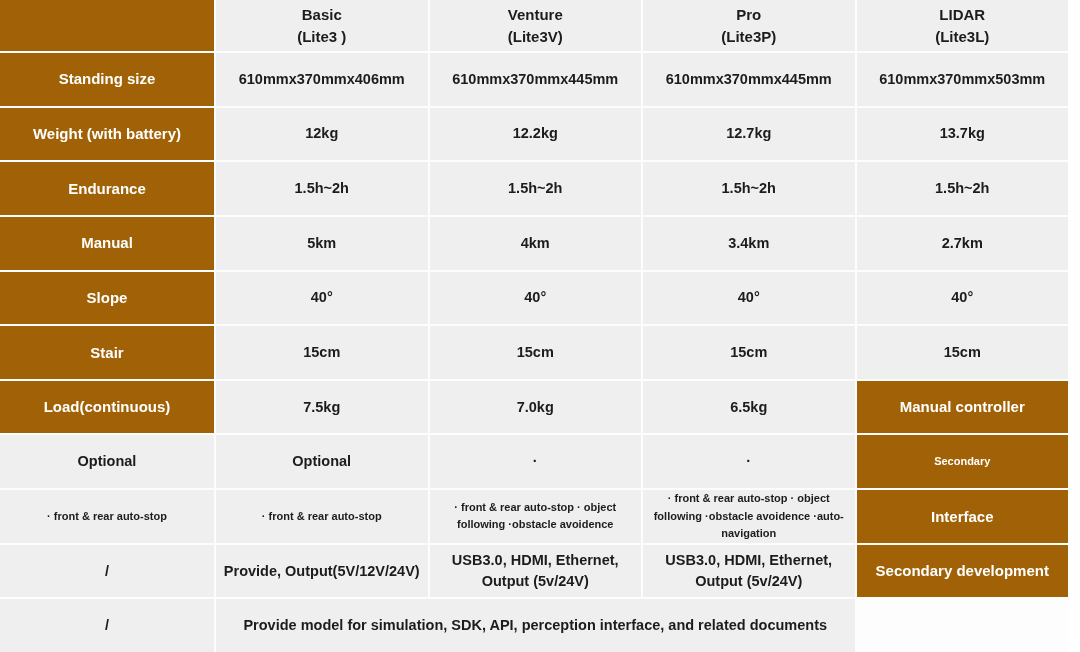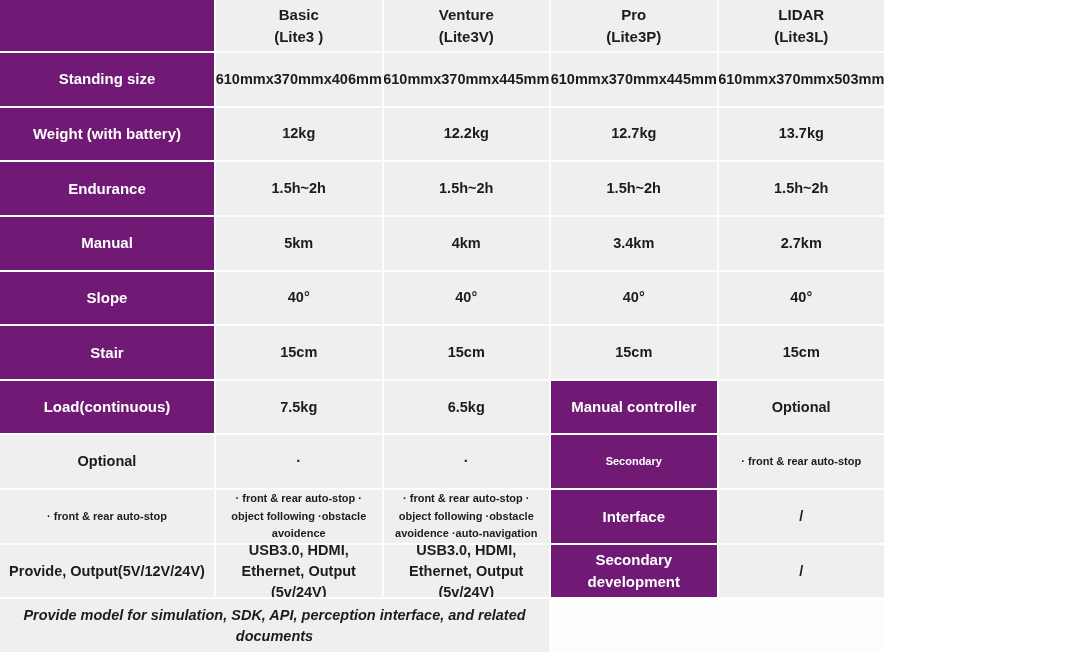--- a/index.html
+++ b/index.html
@@ -1,18 +1,18 @@
 <!DOCTYPE html>
 <html><head>
 <meta charset="utf-8">
 <style>
   html, body { margin: 0; padding: 0; background: #ffffff; }
   .grid {
     display: grid;
-    width: 884px;
+    width: 1068px;
     height: 652px;
     grid-template-columns: 214px repeat(4, 1fr);
     grid-template-rows: 51px repeat(11, 1fr);
     gap: 2px;
     background: #fdfdfd;
     font-family: "Liberation Sans", "DejaVu Sans", sans-serif;
     font-weight: 700;
     box-sizing: border-box;
   }
   .cell {
@@ -20,33 +20,33 @@
     flex-direction: column;
     align-items: center;
     justify-content: center;
     text-align: center;
     line-height: 1.45;
     padding: 0 6px;
     box-sizing: border-box;
     overflow: hidden;
   }
   .lbl {
-    background: #701a75;
+    background: #a16207;
     color: #ffffff;
     font-size: 15px;
     text-align: center;
   }
   .val {
     background: #efefef;
     color: #1c1c1c;
     font-size: 14.5px;
   }
   .hdr { font-size: 15px; }
   .small { font-size: 11px; line-height: 1.6; padding: 0 3px; }
-  .merged { grid-column: span 3; font-style: italic; }
+  .merged { grid-column: span 3; }
 </style>
 </head>
 <body>
 
 <div class="grid">
 
   <div class="cell lbl"></div>
   <div class="cell val hdr">
     <span>Basic</span>
     <span>(Lite3 )</span>
@@ -95,20 +95,21 @@
   <div class="cell val">40°</div>
 
   <div class="cell lbl">Stair</div>
   <div class="cell val">15cm</div>
   <div class="cell val">15cm</div>
   <div class="cell val">15cm</div>
   <div class="cell val">15cm</div>
 
   <div class="cell lbl">Load(continuous)</div>
   <div class="cell val">7.5kg</div>
+  <div class="cell val">7.0kg</div>
   <div class="cell val">6.5kg</div>
 
   <div class="cell lbl">Manual controller</div>
   <div class="cell val">Optional</div>
   <div class="cell val">Optional</div>
   <div class="cell val">·</div>
   <div class="cell val">·</div>
 
   <div class="cell lbl small">Secondary</div>
   <div class="cell val small">· front &amp; rear auto-stop</div>

